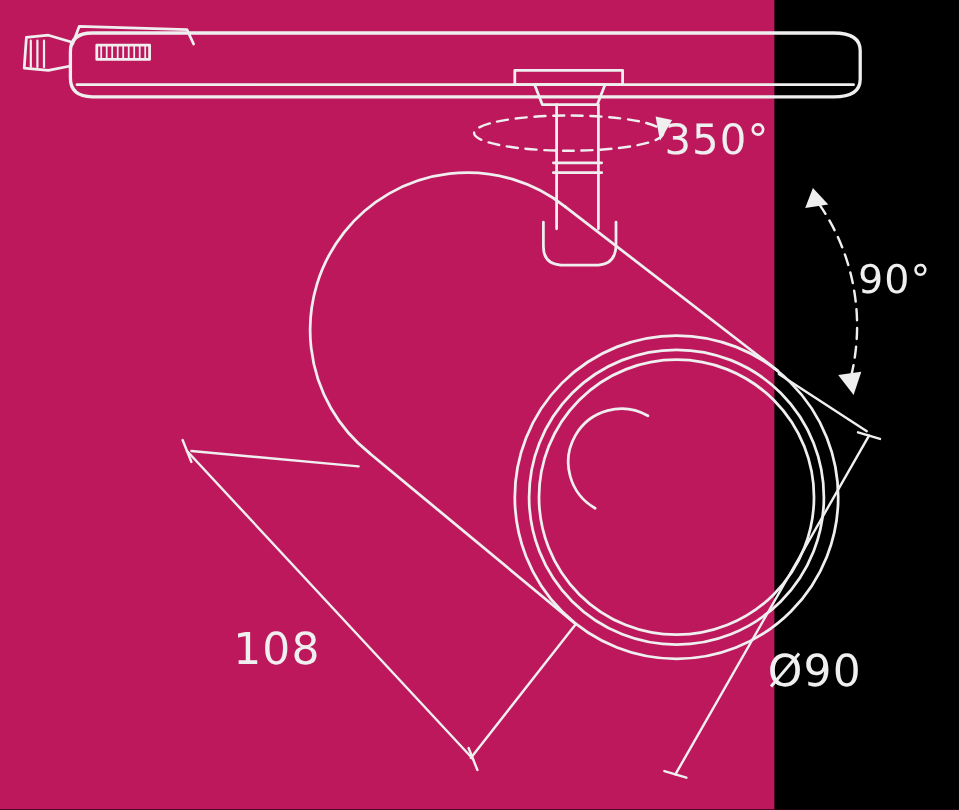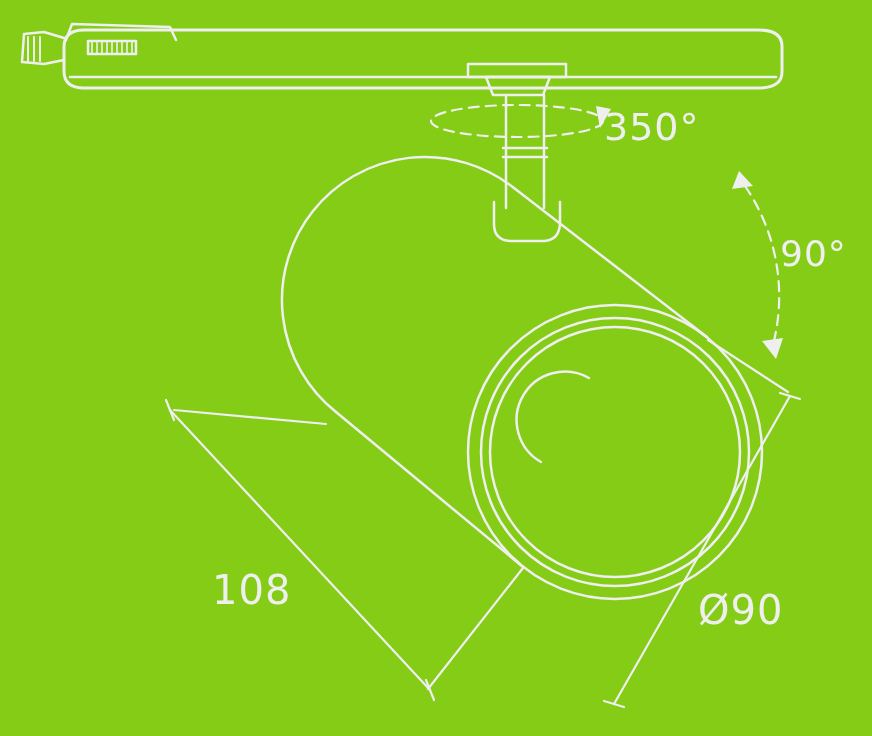--- a/index.html
+++ b/index.html
@@ -5,23 +5,23 @@
   html, body {
     margin: 0;
     padding: 0;
     background: #000000;
     width: 872px;
     height: 736px;
     overflow: hidden;
   }
   .stage {
     position: relative;
-    width: 872px;
+    width: 704px;
     height: 736px;
-    background: #84cc16;
+    background: #be185d;
   }
   svg {
     display: block;
     width: 872px;
     height: 736px;
   }
   text {
     font-family: "DejaVu Sans", sans-serif;
     letter-spacing: 1px;
   }

